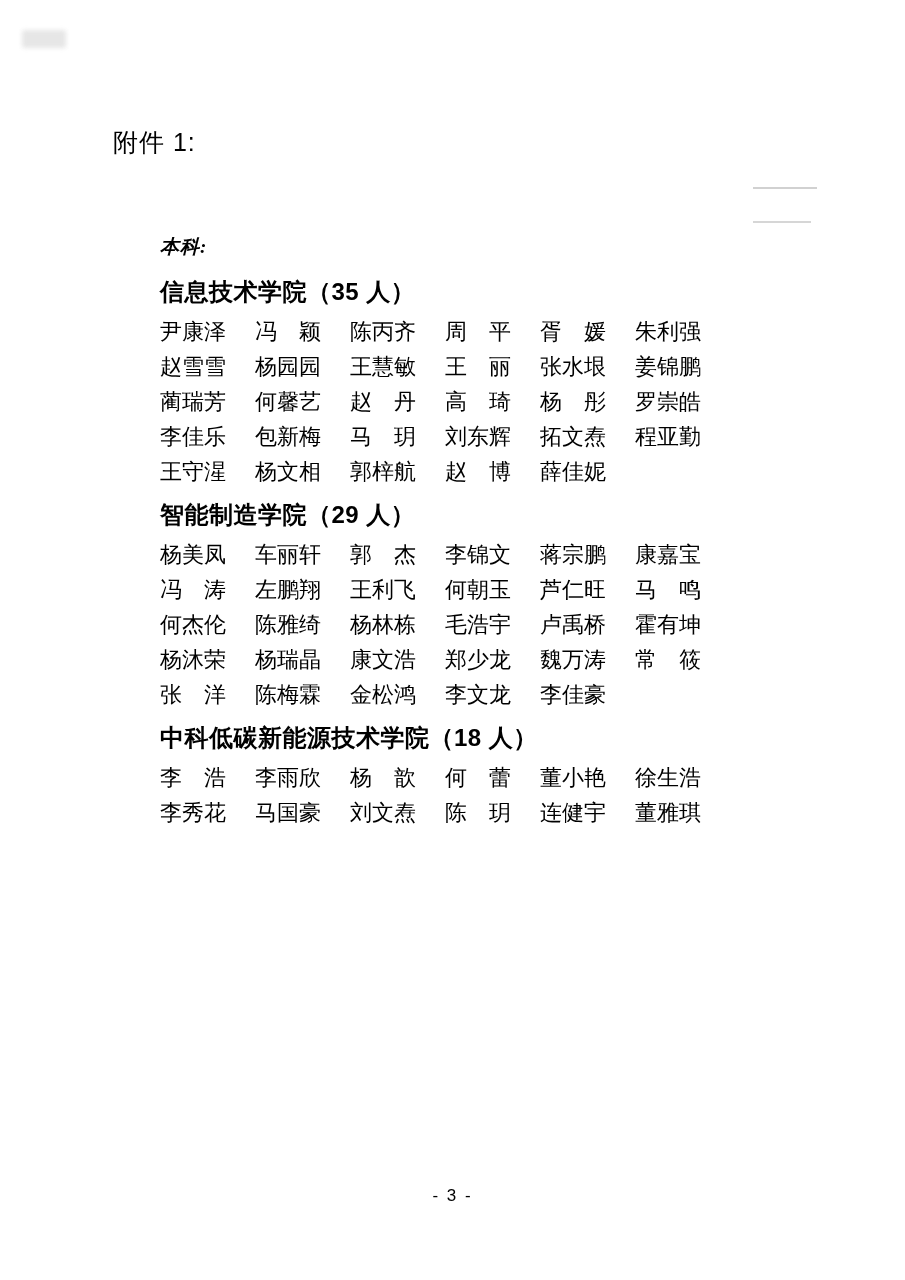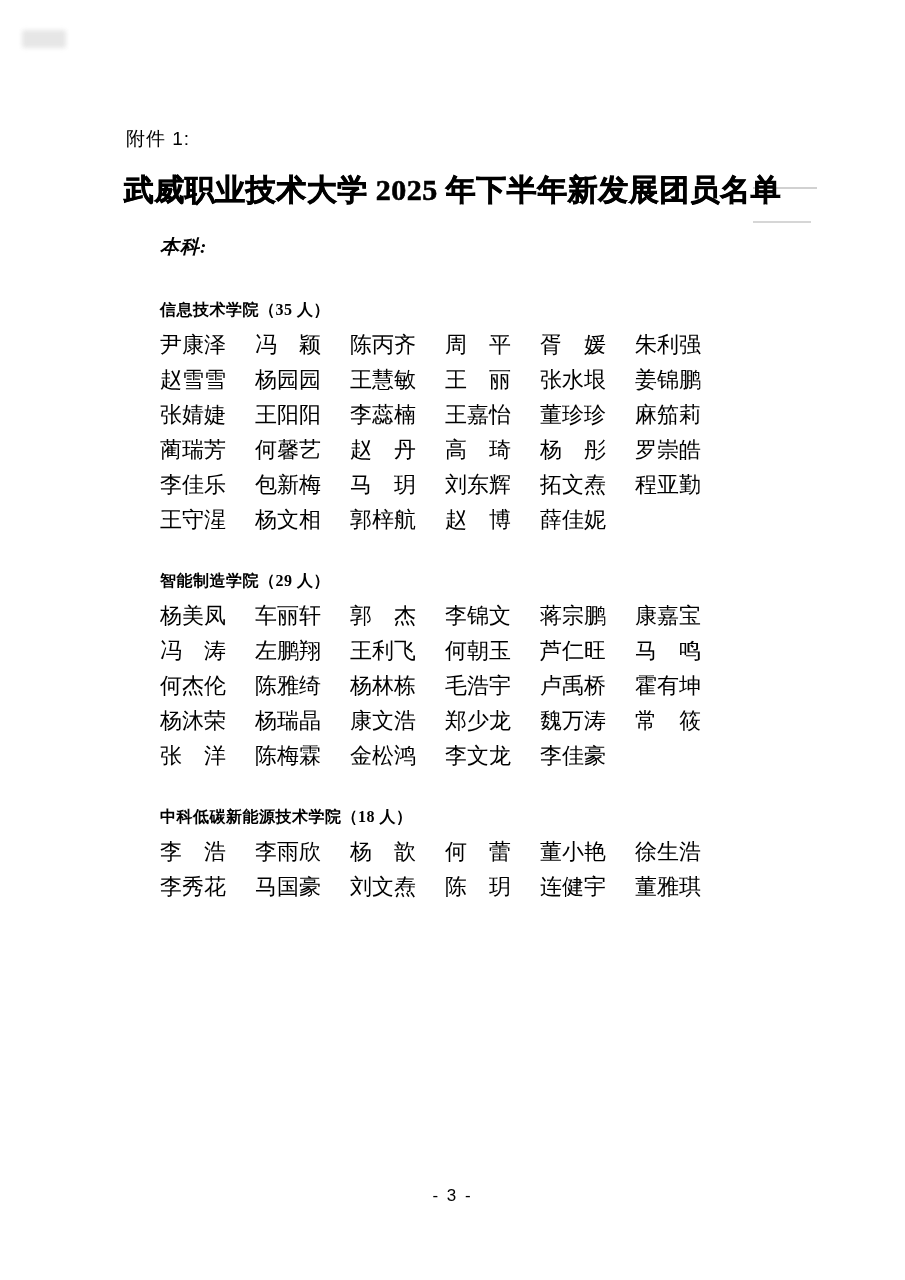--- a/index.html
+++ b/index.html
@@ -15,45 +15,45 @@
   
   .smudge{
     position:absolute;left:22px;top:30px;width:44px;height:18px;
     background:#c9c9c9;opacity:.45;filter:blur(2px);
     border-radius:2px;
   }
   .artifact-line-1{position:absolute;left:753px;top:187px;width:64px;height:2px;background:#c6c6c6;opacity:.8;}
   .artifact-line-2{position:absolute;left:753px;top:221px;width:58px;height:2px;background:#cccccc;opacity:.8;}
 
   .attachment{
-    position:absolute;left:126px;top:126px;
-    font-size:19px;letter-spacing:1px;
+    position:absolute;left:113px;top:126px;
+    font-size:25px;letter-spacing:1px;
     font-family:"Liberation Sans","DejaVu Sans",sans-serif;
   }
   .doc-title{
     position:absolute;left:60px;right:60px;top:170px;
     text-align:center;
     font-size:30px;font-weight:900;
     letter-spacing:0.5px;
     font-family:"Liberation Serif","DejaVu Serif",serif;
     -webkit-text-stroke:0.6px #000;
     white-space:nowrap;
   }
   .content{
     position:absolute;left:160px;top:234px;right:90px;
   }
   .subtitle{
     font-size:19px;font-weight:bold;
     letter-spacing:1px;
     font-style:italic;
   }
   .section-heading{
-    font-family:Liberation Serif, serif;
-    font-weight:bold;font-size:16px;
-    margin-top:40px;
+    font-family:Liberation Sans, sans-serif;
+    font-weight:bold;font-size:24px;
+    margin-top:16px;
     letter-spacing:0.5px;
   }
   .name-row{
     display:flex;
     column-gap:29px;
     margin-top:13px;
     font-size:22px;
     line-height:22px;
   }
   .name{
@@ -74,21 +74,20 @@
 </head>
 <body>
 
 <div class="page">
   <div class="smudge"></div>
   <div class="artifact-line-1"></div>
   <div class="artifact-line-2"></div>
 
   <div class="attachment">附件 1:</div>
 
-  <h1 class="doc-title" style="margin:0;">武威职业技术大学 2025 年下半年新发展团员名单</h1>
 
   <div class="content">
     <div class="subtitle">本科:</div>
     <div id="sections-root">
         <div class="section">
           <div class="section-heading">信息技术学院（35 人）</div>
           <div class="name-row">
             <span class="name">尹康泽</span>
             <span class="name">冯颖</span>
             <span class="name">陈丙齐</span>
@@ -96,28 +95,20 @@
             <span class="name">胥媛</span>
             <span class="name">朱利强</span>
           </div>
           <div class="name-row">
             <span class="name">赵雪雪</span>
             <span class="name">杨园园</span>
             <span class="name">王慧敏</span>
             <span class="name">王丽</span>
             <span class="name">张水垠</span>
             <span class="name">姜锦鹏</span>
-          </div>
-          <div class="name-row">
-            <span class="name">张婧婕</span>
-            <span class="name">王阳阳</span>
-            <span class="name">李蕊楠</span>
-            <span class="name">王嘉怡</span>
-            <span class="name">董珍珍</span>
-            <span class="name">麻笳莉</span>
           </div>
           <div class="name-row">
             <span class="name">蔺瑞芳</span>
             <span class="name">何馨艺</span>
             <span class="name">赵丹</span>
             <span class="name">高琦</span>
             <span class="name">杨彤</span>
             <span class="name">罗崇皓</span>
           </div>
           <div class="name-row">

